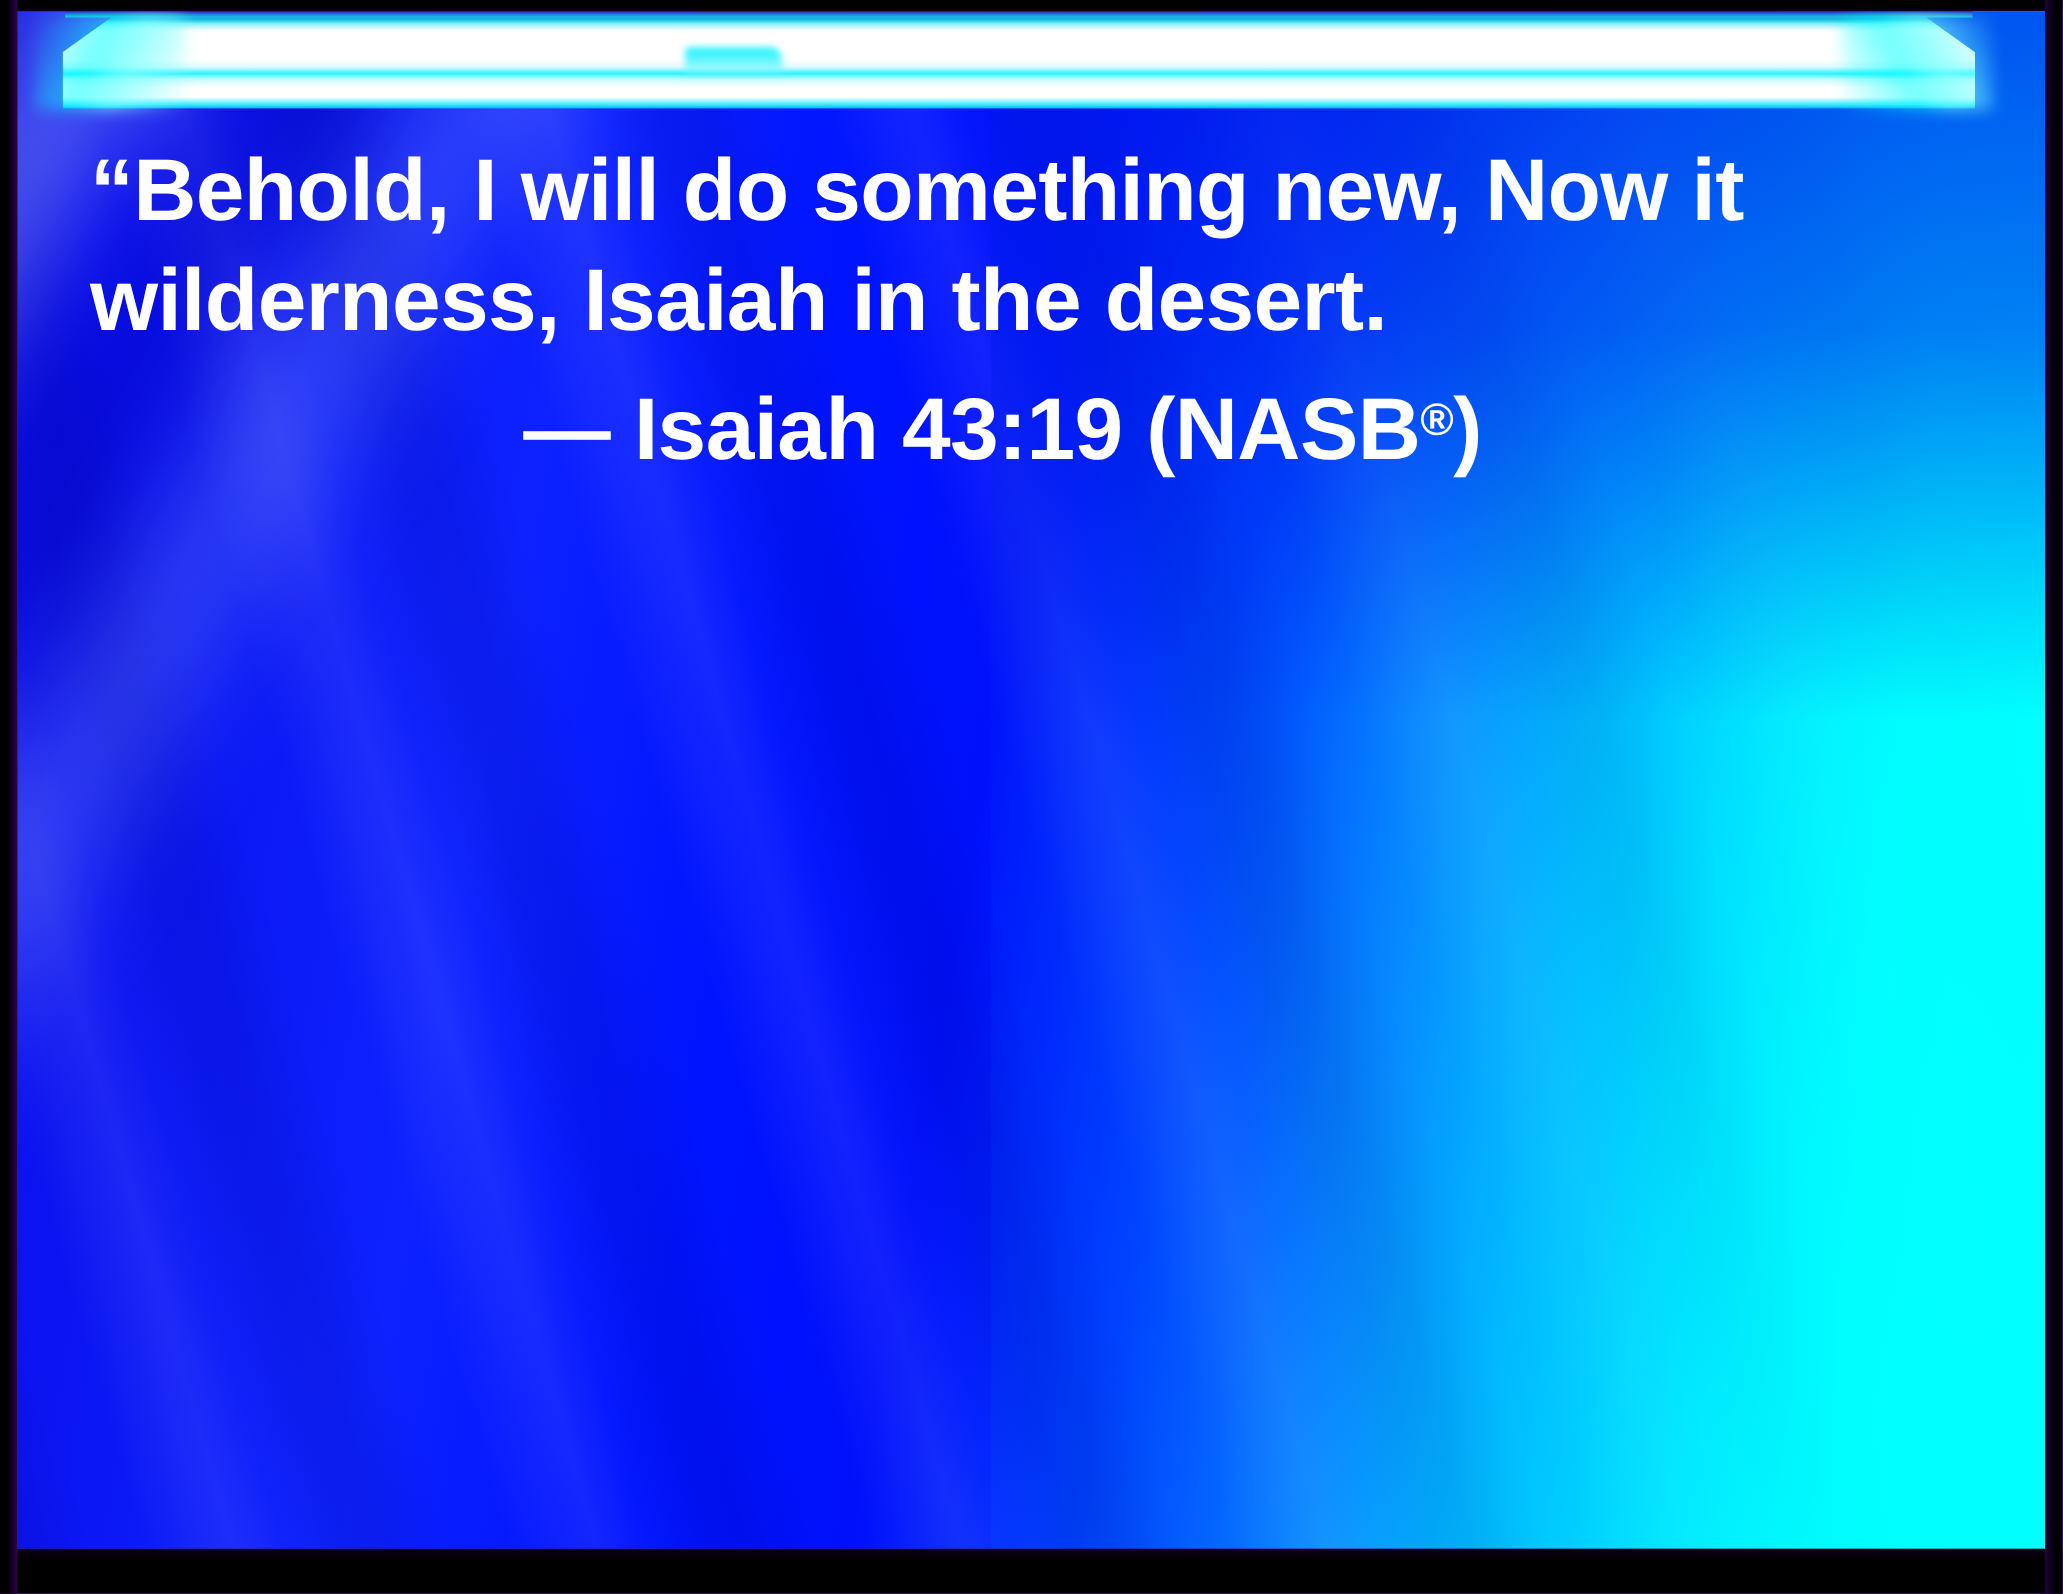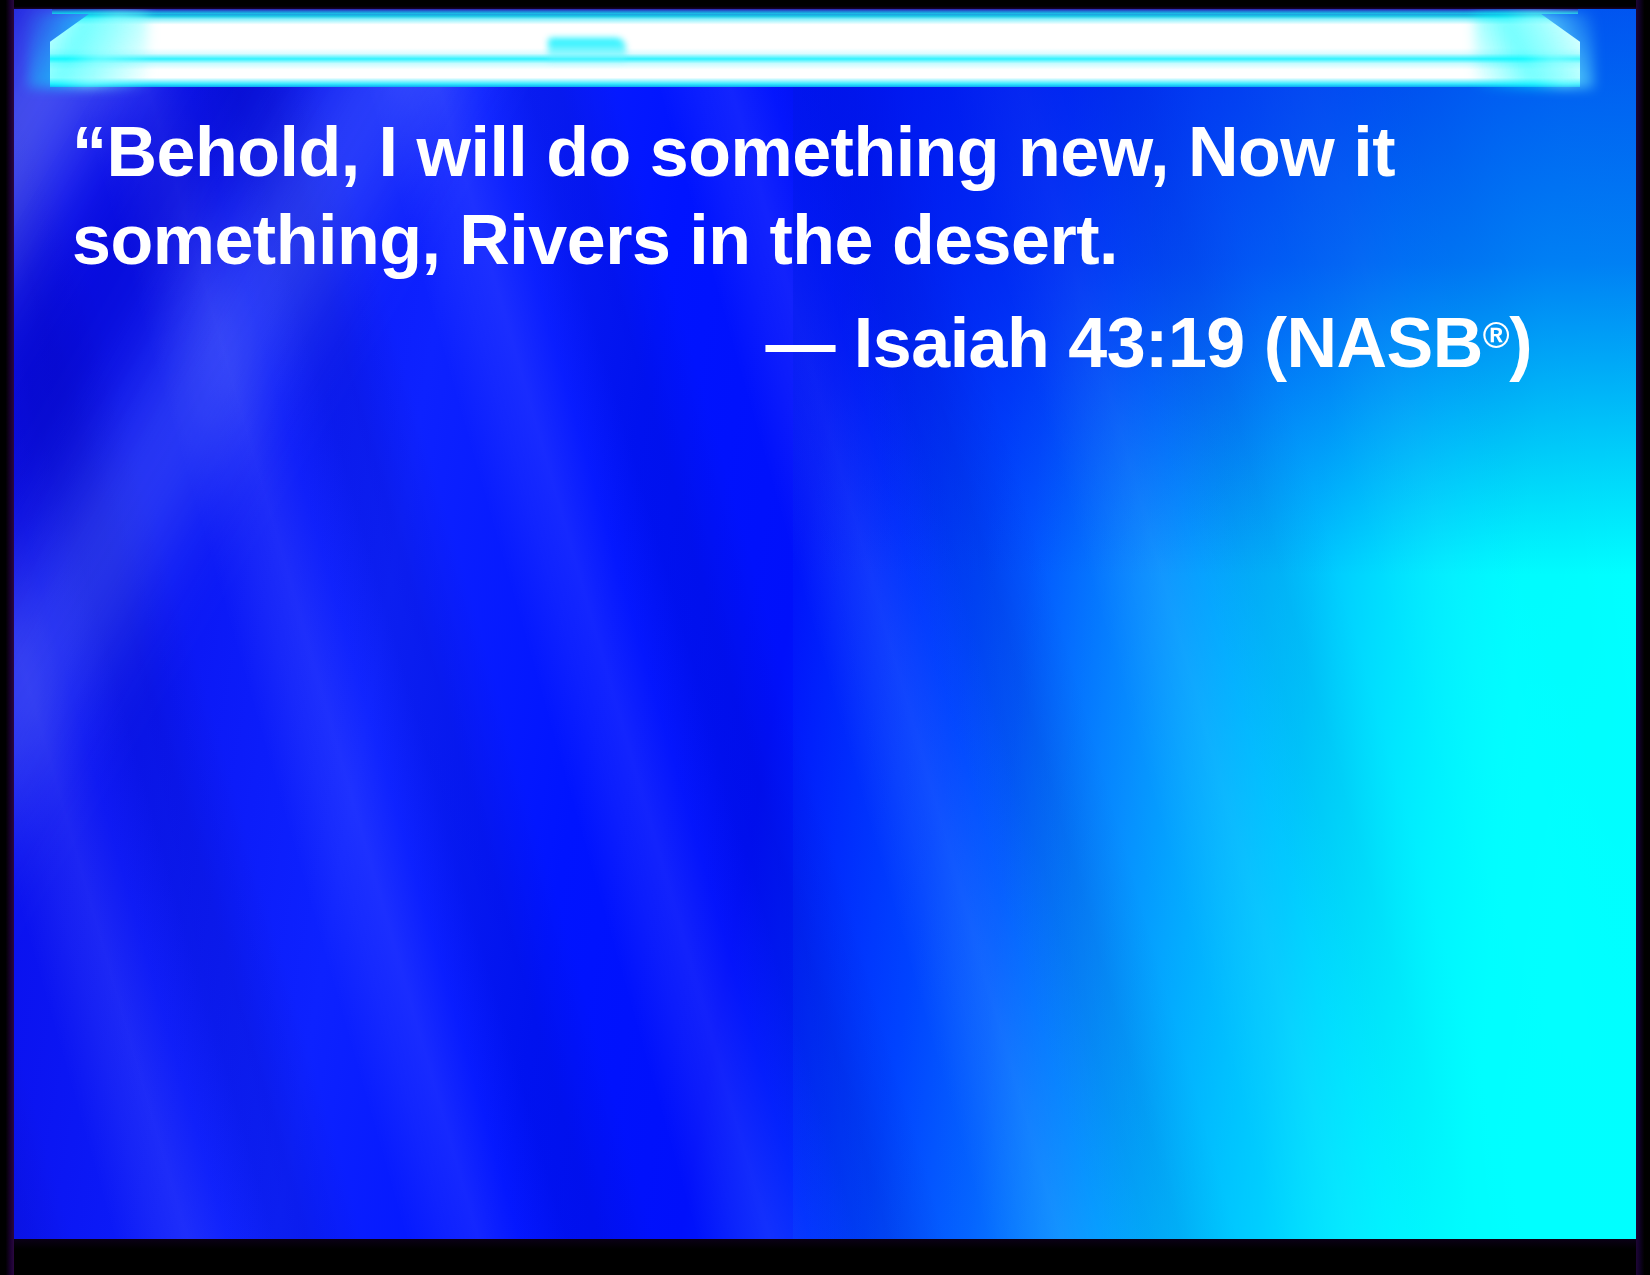--- a/index.html
+++ b/index.html
@@ -246,21 +246,21 @@
     line-height: 88px;
     letter-spacing: -0.5px;
     white-space: nowrap;
   }
   .attrib-line {
     color: #ffffff;
     font-weight: bold;
     font-size: 70px;
     line-height: 88px;
     letter-spacing: -0.5px;
-    text-align: right;
+    text-align: center;
     white-space: nowrap;
     padding-right: 10px;
     padding-top: 8px;
   }
   .reg-mark {
     font-size: 0.52em;
     vertical-align: 0.52em;
     font-weight: bold;
   }
 </style>
@@ -282,21 +282,21 @@
   <div class="banner-wrap">
     <div class="banner"></div>
     <div class="banner-hairline"></div>
     <div class="banner-glow-left"></div>
     <div class="banner-glow-right"></div>
     <div class="banner-notch"></div>
   </div>
 
   <div class="text-block">
     <div class="verse-line">“Behold, I will do something new, Now it</div>
-    <div class="verse-line">something, Rivers in the desert.</div>
+    <div class="verse-line">wilderness, Isaiah in the desert.</div>
     <div class="attrib-line"><span>— Isaiah 43:19 (NASB</span><span class="reg-mark">®</span><span>)</span></div>
   </div>
 
   <div class="frame-top"></div>
   <div class="frame-bottom"></div>
   <div class="frame-left"></div>
   <div class="frame-right"></div>
 
 </div>
 

